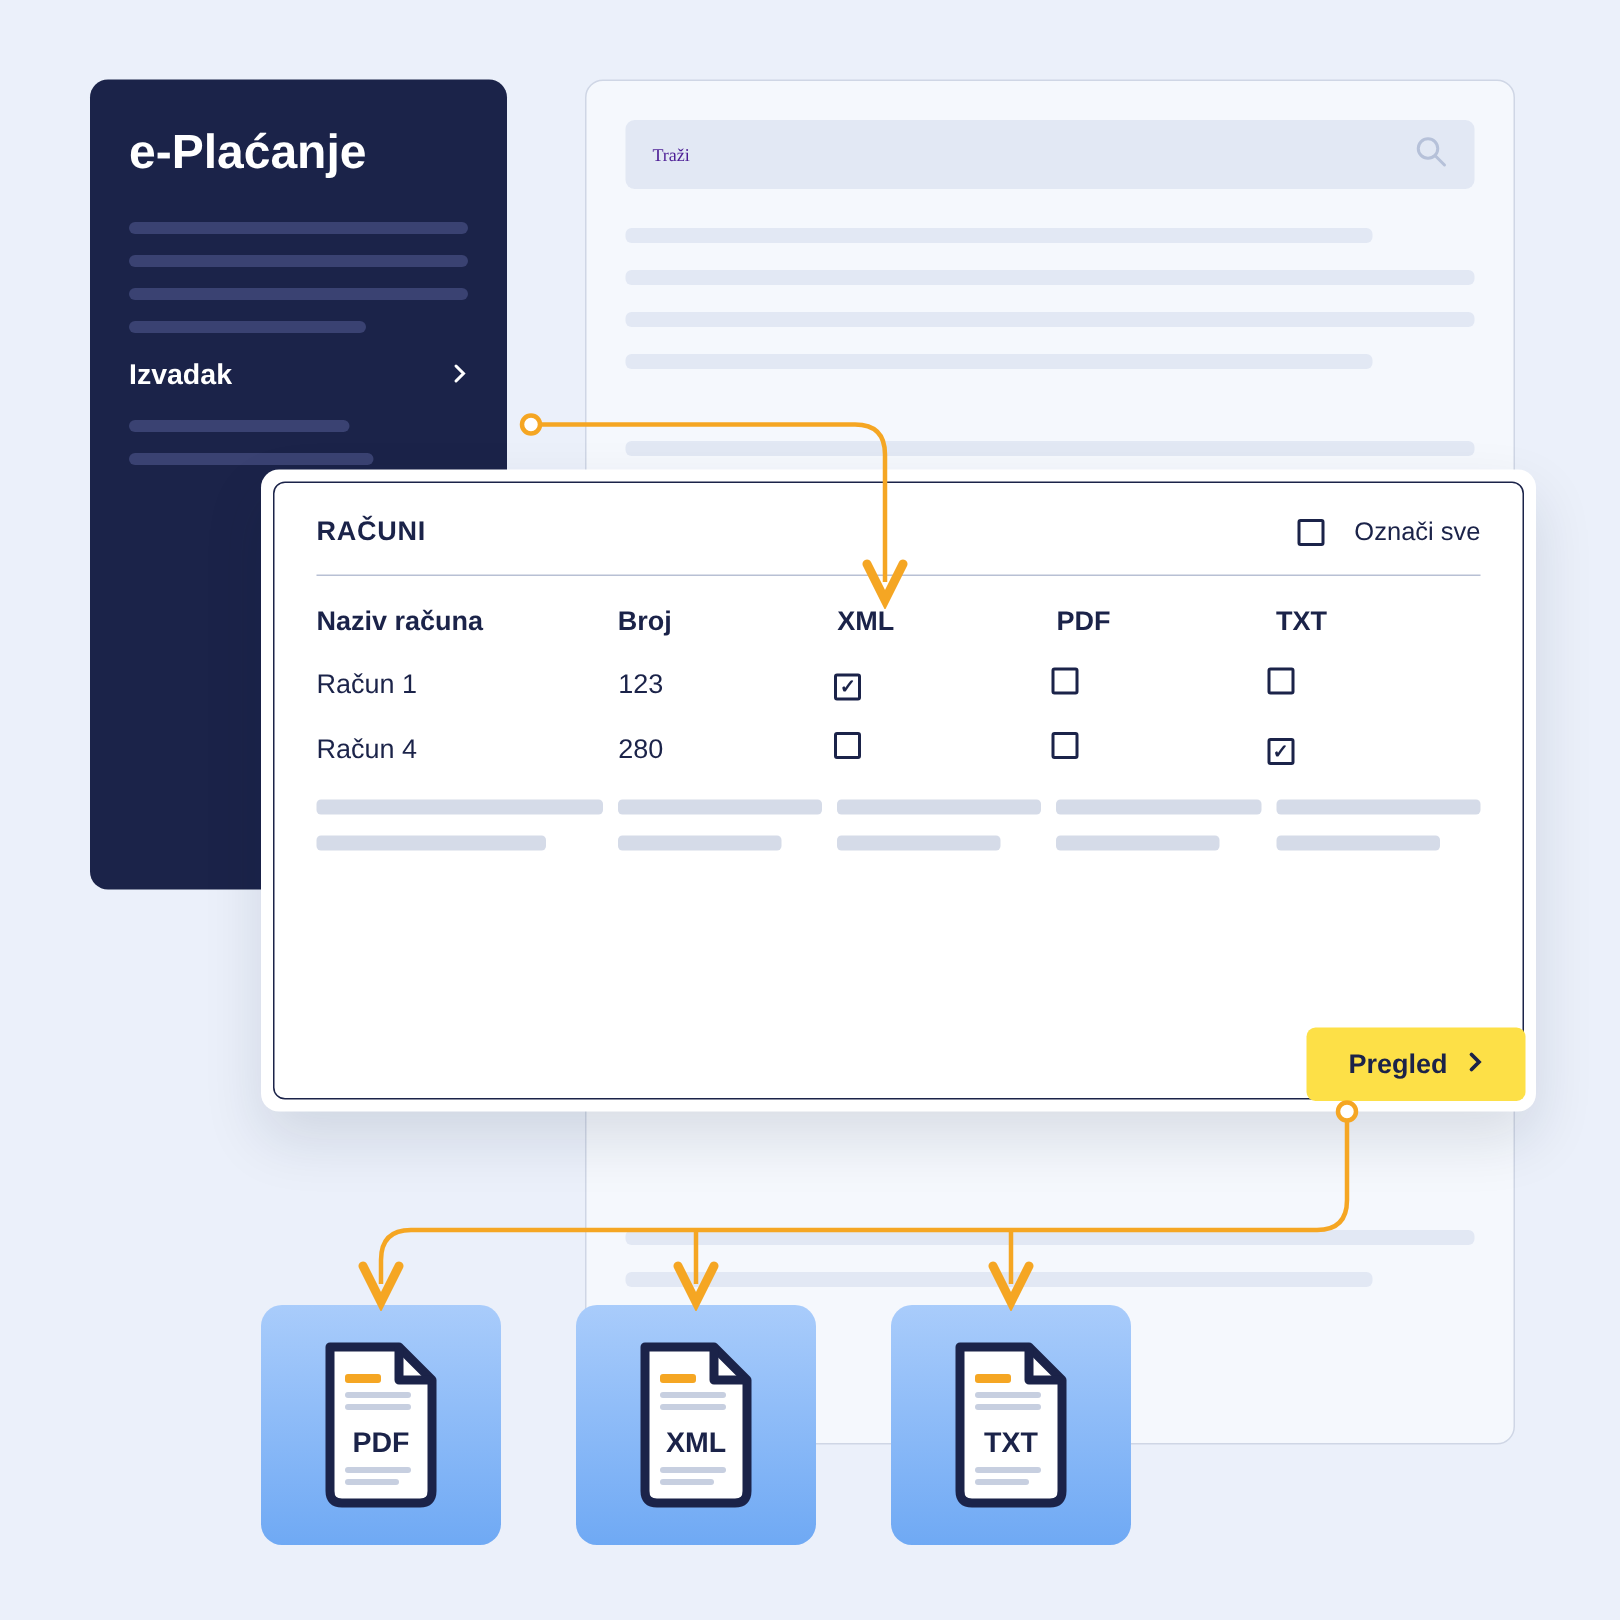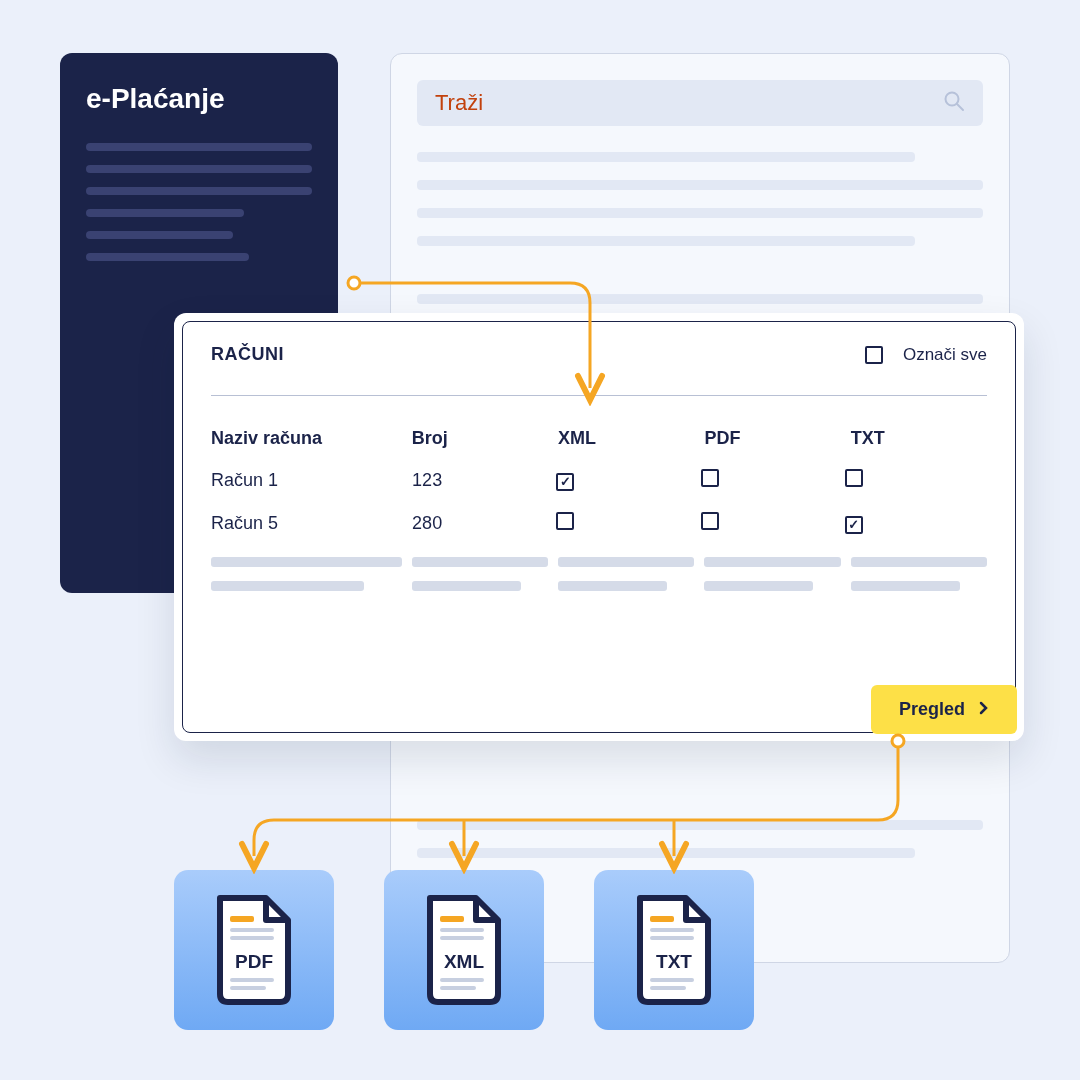--- a/index.html
+++ b/index.html
@@ -18,21 +18,21 @@
     left: 60px;
     top: 53px;
     width: 278px;
     height: 540px;
     background: #1B2349;
     border-radius: 12px;
     padding: 30px 26px;
     color: #fff;
   }
   .sidebar-title {
-    font-size: 28px;
+    font-size: 32px;
     font-weight: 700;
     color: #fff;
     margin-bottom: 28px;
   }
   .sidebar-line {
     height: 8px;
     background: #3A4272;
     border-radius: 4px;
     margin-bottom: 14px;
   }
@@ -62,22 +62,23 @@
     height: 46px;
     background: #E2E8F4;
     border-radius: 6px;
     display: flex;
     align-items: center;
     justify-content: space-between;
     padding: 0 18px;
     margin-bottom: 26px;
   }
   .search-placeholder {
-    color: #c2410c;
-    font-size: 22px;
+    color: #4c1d95;
+    font-size: 12px;
+    font-family: Liberation Serif, serif;
   }
   .content-line {
     height: 10px;
     background: #E2E8F4;
     border-radius: 4px;
     margin-bottom: 18px;
   }
   .content-line.short { width: 88%; }
 
   
@@ -96,42 +97,42 @@
     border: 1.5px solid #1B2349;
     border-radius: 8px;
     height: 100%;
     padding: 22px 28px 30px 28px;
     position: relative;
   }
   .modal-header {
     display: flex;
     justify-content: space-between;
     align-items: center;
-    padding-bottom: 30px;
+    padding-bottom: 18px;
     border-bottom: 1px solid #B8C0D4;
   }
   .modal-title {
     font-size: 18px;
     font-weight: 700;
     letter-spacing: 0.5px;
     color: #1B2349;
   }
   .select-all {
     display: flex;
     align-items: center;
     gap: 20px;
     color: #1B2349;
     font-size: 17px;
   }
 
   .table-head {
     display: grid;
     grid-template-columns: 1.4fr 1fr 1fr 1fr 1fr;
     gap: 10px;
-    margin-top: 32px;
+    margin-top: 20px;
     font-weight: 700;
     font-size: 18px;
     color: #1B2349;
   }
   .table-row {
     display: grid;
     grid-template-columns: 1.4fr 1fr 1fr 1fr 1fr;
     gap: 2px;
     margin-top: 20px;
     font-size: 18px;
@@ -209,20 +210,28 @@
 </style>
 </head>
 <body>
 
 <div class="sidebar">
   <div class="sidebar-title">e-Plaćanje</div>
   <div class="sidebar-line"></div>
   <div class="sidebar-line"></div>
   <div class="sidebar-line"></div>
   <div class="sidebar-line" style="width:70%"></div>
+  <div class="sidebar-item">
+    <span>Izvadak</span>
+    <span>
+      <svg width="10" height="14" viewBox="0 0 10 14">
+          <path d="M2 2 L7 7 L2 12" stroke="#fff" stroke-width="2" fill="none" stroke-linecap="round"></path>
+        </svg>
+    </span>
+  </div>
   <div class="sidebar-line" style="width:65%"></div>
   <div class="sidebar-line" style="width:72%"></div>
 </div>
 
 <div class="content-panel">
   <div class="search-bar">
     <span class="search-placeholder">Traži</span>
     <span>
       <svg class="search-icon-svg" width="22" height="22" viewBox="0 0 22 22" fill="none">
         <circle cx="9" cy="9" r="6.5" stroke-width="2"></circle>
@@ -262,21 +271,21 @@
 
     <div id="rows-container">
         <div class="table-row">
           <div>Račun 1</div>
           <div>123</div>
           <div><span class="checkbox checked"></span></div>
           <div><span class="checkbox"></span></div>
           <div><span class="checkbox"></span></div>
         </div>
         <div class="table-row">
-          <div>Račun 5</div>
+          <div>Račun 4</div>
           <div>280</div>
           <div><span class="checkbox"></span></div>
           <div><span class="checkbox"></span></div>
           <div><span class="checkbox checked"></span></div>
         </div>
       </div>
 
     <div class="placeholder-rows">
       <div class="ph-cell"></div>
         <div class="ph-cell"></div>

